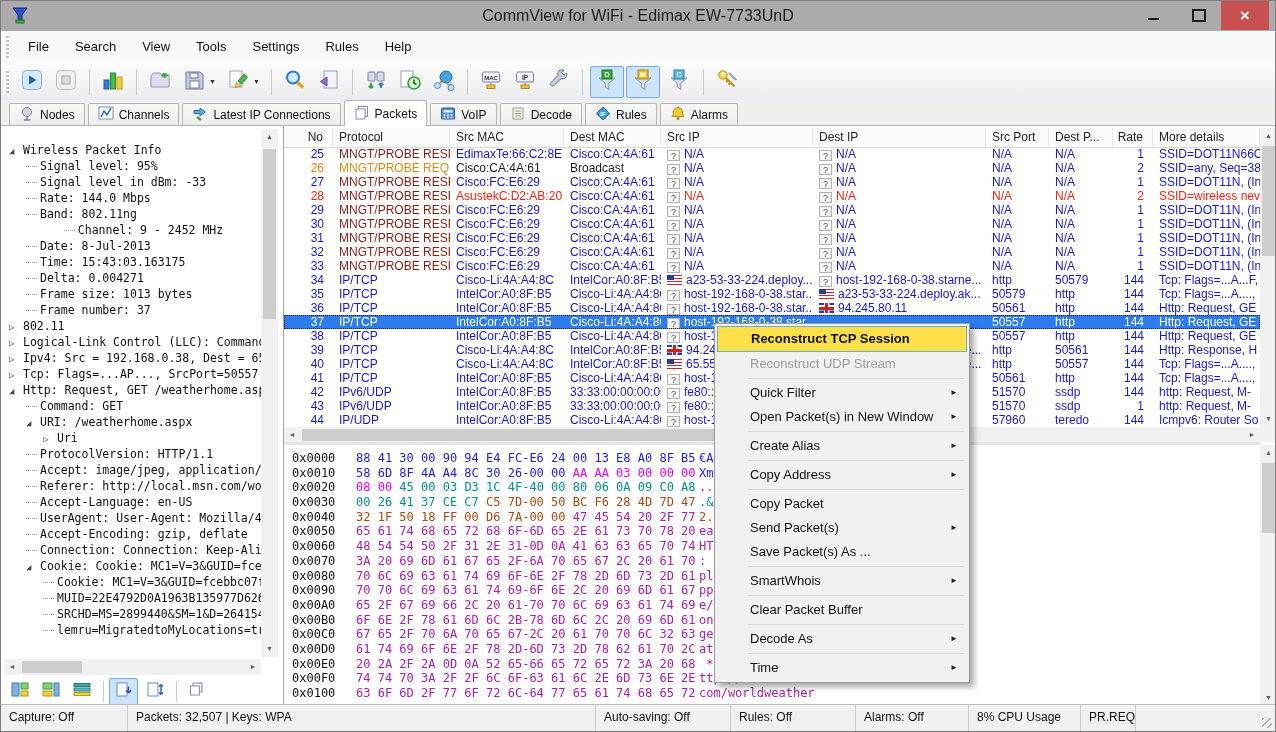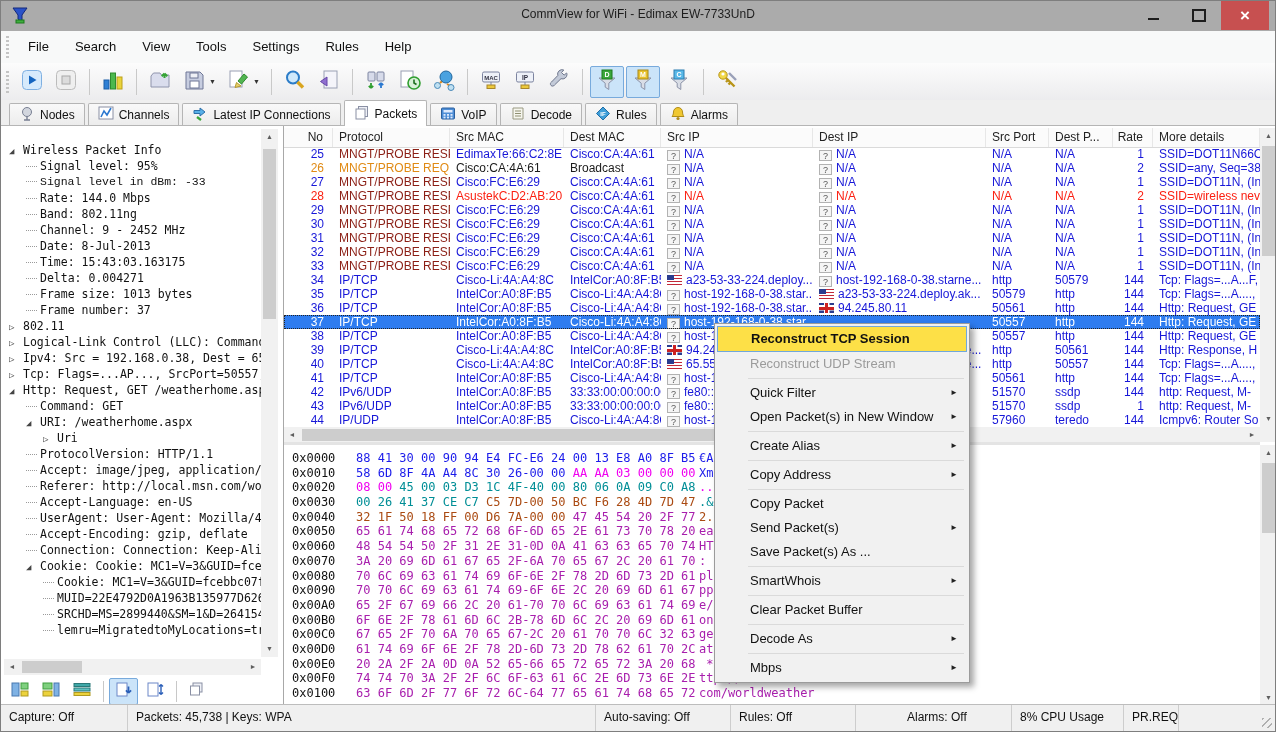--- a/index.html
+++ b/index.html
@@ -2,21 +2,21 @@
 <html><head>
 <meta charset="utf-8">
 <style>
   html,body{margin:0;padding:0;width:1276px;height:732px;overflow:hidden;
     font-family:"Liberation Sans",sans-serif;background:#ababab;}
   #win{position:relative;width:1274px;height:730px;border:1px solid #7e7e7e;background:#fff;overflow:hidden;}
 
   
   .titlebar{position:absolute;left:0;top:0;right:0;height:30px;background:#ababab;}
   .app-icon{position:absolute;left:9px;top:5px;width:20px;height:20px;}
-  .title-text{position:absolute;left:0;right:0;top:6px;text-align:center;font-size:12px;color:#1d1d1d;}
+  .title-text{position:absolute;left:0;right:0;top:6px;text-align:center;font-size:16px;color:#1d1d1d;}
   .win-btns{position:absolute;right:6px;top:0;height:29px;display:flex;}
   .win-btn{width:45px;height:29px;display:flex;align-items:center;justify-content:center;color:#1d1d1d;}
   .win-btn.close{width:48px;background:#c75050;color:#fff;font-size:17px;font-weight:bold;}
   .minbar{width:11px;height:2px;background:#1d1d1d;margin-top:6px;}
   .maxbox{width:10px;height:9px;border:2px solid #1d1d1d;}
 
   
   .menubar{position:absolute;left:0;top:30px;right:0;height:32px;background:#f8f9f9;border-bottom:1px solid #ececec;display:flex;align-items:center;}
   .grip{width:3px;height:22px;margin:0 6px 0 5px;background:repeating-linear-gradient(180deg,#c4c4c4 0 2px,transparent 2px 4px);}
   .menu-item{padding:0 13px;font-size:13px;color:#111;line-height:32px;}
@@ -341,24 +341,24 @@
           <span>Alarms</span>
         </div>
       </div>
   </div>
 
   <div class="main">
     <div class="left-panel">
       <div class="tree" id="tree">
           <div class="trow" style="padding-left: 5px;"><span class="gl">◢</span><span>Wireless Packet Info</span></div>
           <div class="trow" style="padding-left: 22px;"><span class="conn"></span><span>Signal level: 95%</span></div>
-          <div class="trow" style="padding-left: 22px; font-family: Liberation Mono, monospace;"><span class="conn"></span><span>Signal level in dBm: -33</span></div>
+          <div class="trow" style="padding-left: 22px;"><span class="conn"></span><span>Signal level in dBm: -33</span></div>
           <div class="trow" style="padding-left: 22px;"><span class="conn"></span><span>Rate: 144.0 Mbps</span></div>
           <div class="trow" style="padding-left: 22px;"><span class="conn"></span><span>Band: 802.11ng</span></div>
-          <div class="trow" style="padding-left: 22px;"><span class="conn"></span><span>Channel: 9 - 2452 MHz</span></div>
+          <div class="trow" style="padding-left: 22px; text-align: center;"><span class="conn"></span><span>Channel: 9 - 2452 MHz</span></div>
           <div class="trow" style="padding-left: 22px;"><span class="conn"></span><span>Date: 8-Jul-2013</span></div>
           <div class="trow" style="padding-left: 22px;"><span class="conn"></span><span>Time: 15:43:03.163175</span></div>
           <div class="trow" style="padding-left: 22px;"><span class="conn"></span><span>Delta: 0.004271</span></div>
           <div class="trow" style="padding-left: 22px;"><span class="conn"></span><span>Frame size: 1013 bytes</span></div>
           <div class="trow" style="padding-left: 22px;"><span class="conn"></span><span>Frame number: 37</span></div>
           <div class="trow" style="padding-left: 5px;"><span class="gl">▷</span><span>802.11</span></div>
           <div class="trow" style="padding-left: 5px;"><span class="gl">▷</span><span>Logical-Link Control (LLC): Command:</span></div>
           <div class="trow" style="padding-left: 5px;"><span class="gl">▷</span><span>Ipv4: Src = 192.168.0.38, Dest = 65.5</span></div>
           <div class="trow" style="padding-left: 5px;"><span class="gl">▷</span><span>Tcp: Flags=...AP..., SrcPort=50557, D</span></div>
           <div class="trow" style="padding-left: 5px;"><span class="gl">◢</span><span>Http: Request, GET  /weatherhome.aspx</span></div>
@@ -491,24 +491,24 @@
       <div class="vscroll hex-vs">
         <span class="sb-arrow" style="top:0">▲</span>
         <div class="sb-thumb" style="left:2px;width:13px;top:18px;height:70px"></div>
         <span class="sb-arrow" style="bottom:0">▼</span>
       </div>
     </div>
   </div>
 
   <div class="statusbar" id="statusbar">
       <div class="seg" style="width: 127px;">Capture: Off</div>
-      <div class="seg" style="width: 468px;">Packets: 45,738 | Keys: WPA</div>
+      <div class="seg" style="width: 468px;">Packets: 32,507 | Keys: WPA</div>
       <div class="seg" style="width: 135px;">Auto-saving: Off</div>
       <div class="seg" style="width: 125px;">Rules: Off</div>
-      <div class="seg" style="width: 113px; margin-left: 43px;">Alarms: Off</div>
+      <div class="seg" style="width: 113px;">Alarms: Off</div>
       <div class="seg" style="width: 112px;">8% CPU Usage</div>
       <div class="seg">PR.REQ</div>
       <div class="gripdots"></div>
     </div>
 
   <div class="cmenu" id="cmenu">
       <div class="citem hl"><span>Reconstruct TCP Session</span></div>
       <div class="citem dis"><span>Reconstruct UDP Stream</span></div>
       <div class="csep"></div>
       <div class="citem"><span>Quick Filter</span><span class="carrow">►</span></div>
@@ -521,15 +521,15 @@
       <div class="citem"><span>Copy Packet</span></div>
       <div class="citem"><span>Send Packet(s)</span><span class="carrow">►</span></div>
       <div class="citem"><span>Save Packet(s) As ...</span></div>
       <div class="csep"></div>
       <div class="citem"><span>SmartWhois</span><span class="carrow">►</span></div>
       <div class="csep"></div>
       <div class="citem"><span>Clear Packet Buffer</span></div>
       <div class="csep"></div>
       <div class="citem"><span>Decode As</span><span class="carrow">►</span></div>
       <div class="csep"></div>
-      <div class="citem"><span>Mbps</span><span class="carrow">►</span></div>
+      <div class="citem"><span>Time</span><span class="carrow">►</span></div>
     </div>
 </div>
 
 </body></html>

